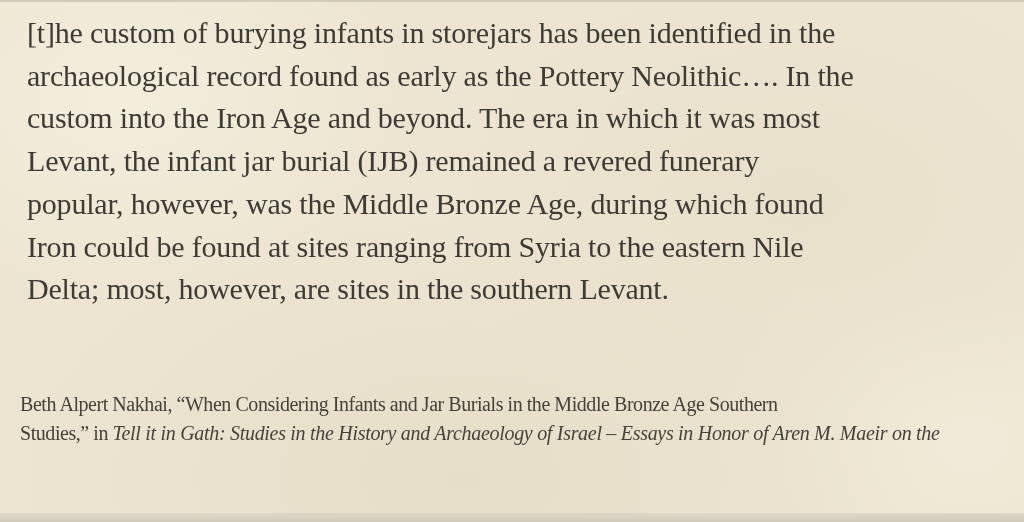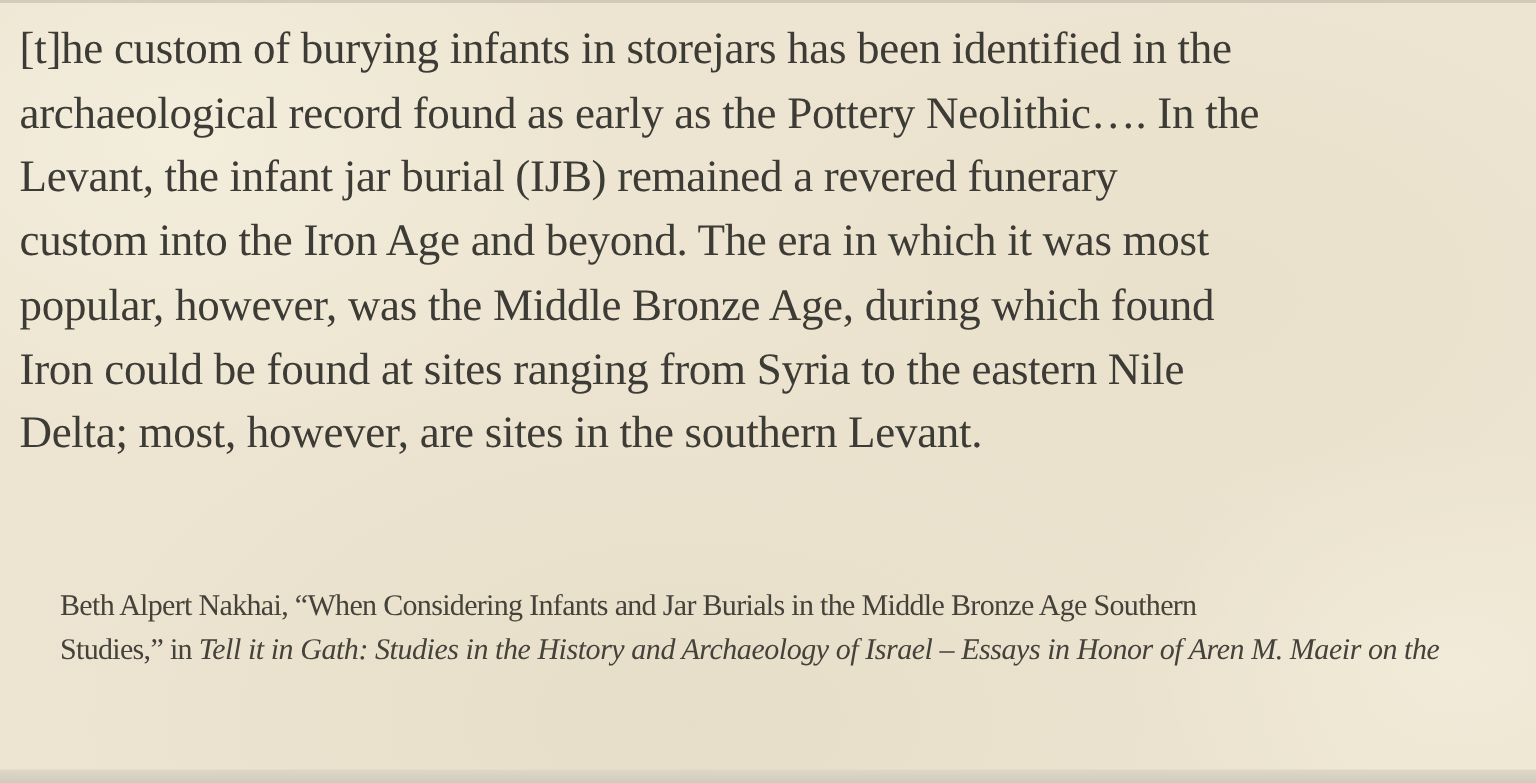--- a/index.html
+++ b/index.html
@@ -30,53 +30,53 @@
   }
   .bottom-edge {
     position: absolute;
     bottom: 0; left: 0;
     width: 100%;
     height: 9px;
     background: linear-gradient(to bottom, #ded8c9, #d0cabb);
   }
   .quote-block {
     position: absolute;
-    left: 13px;
+    left: 27px;
     top: 12px;
     color: #3D3B35;
     font-size: 30px;
     line-height: 42.7px;
     letter-spacing: -0.2px;
     white-space: nowrap;
   }
   .citation-block {
     position: absolute;
-    left: 40px;
+    left: 20px;
     top: 390px;
     color: #45423B;
     font-size: 20px;
     line-height: 28.5px;
     letter-spacing: -0.45px;
     white-space: nowrap;
   }
   .citation-block i {
     letter-spacing: -0.3px;
   }
 </style>
 </head>
 <body>
 
 <div class="slide">
   <div class="top-edge"></div>
 
   <div class="quote-block" id="quote-block" style="color: rgb(61, 59, 53);">
       <div>[t]he custom of burying infants in storejars has been identified in the</div>
       <div>archaeological record found as early as the Pottery Neolithic…. In the</div>
+      <div>custom into the Iron Age and beyond. The era in which it was most</div>
       <div>Levant, the infant jar burial (IJB) remained a revered funerary</div>
-      <div>custom into the Iron Age and beyond. The era in which it was most</div>
       <div>popular, however, was the Middle Bronze Age, during which found</div>
       <div>Iron could be found at sites ranging from Syria to the eastern Nile</div>
       <div>Delta; most, however, are sites in the southern Levant.</div>
     </div>
 
   <div class="citation-block" id="citation-block" style="color: rgb(69, 66, 59);">
       <div><span>Beth Alpert Nakhai, “When Considering Infants and Jar Burials in the Middle Bronze Age Southern</span></div>
       <div><span>Studies,” in </span><i>Tell it in Gath: Studies in the History and Archaeology of Israel – Essays in Honor of Aren M. Maeir on the</i></div>
     </div>
 

